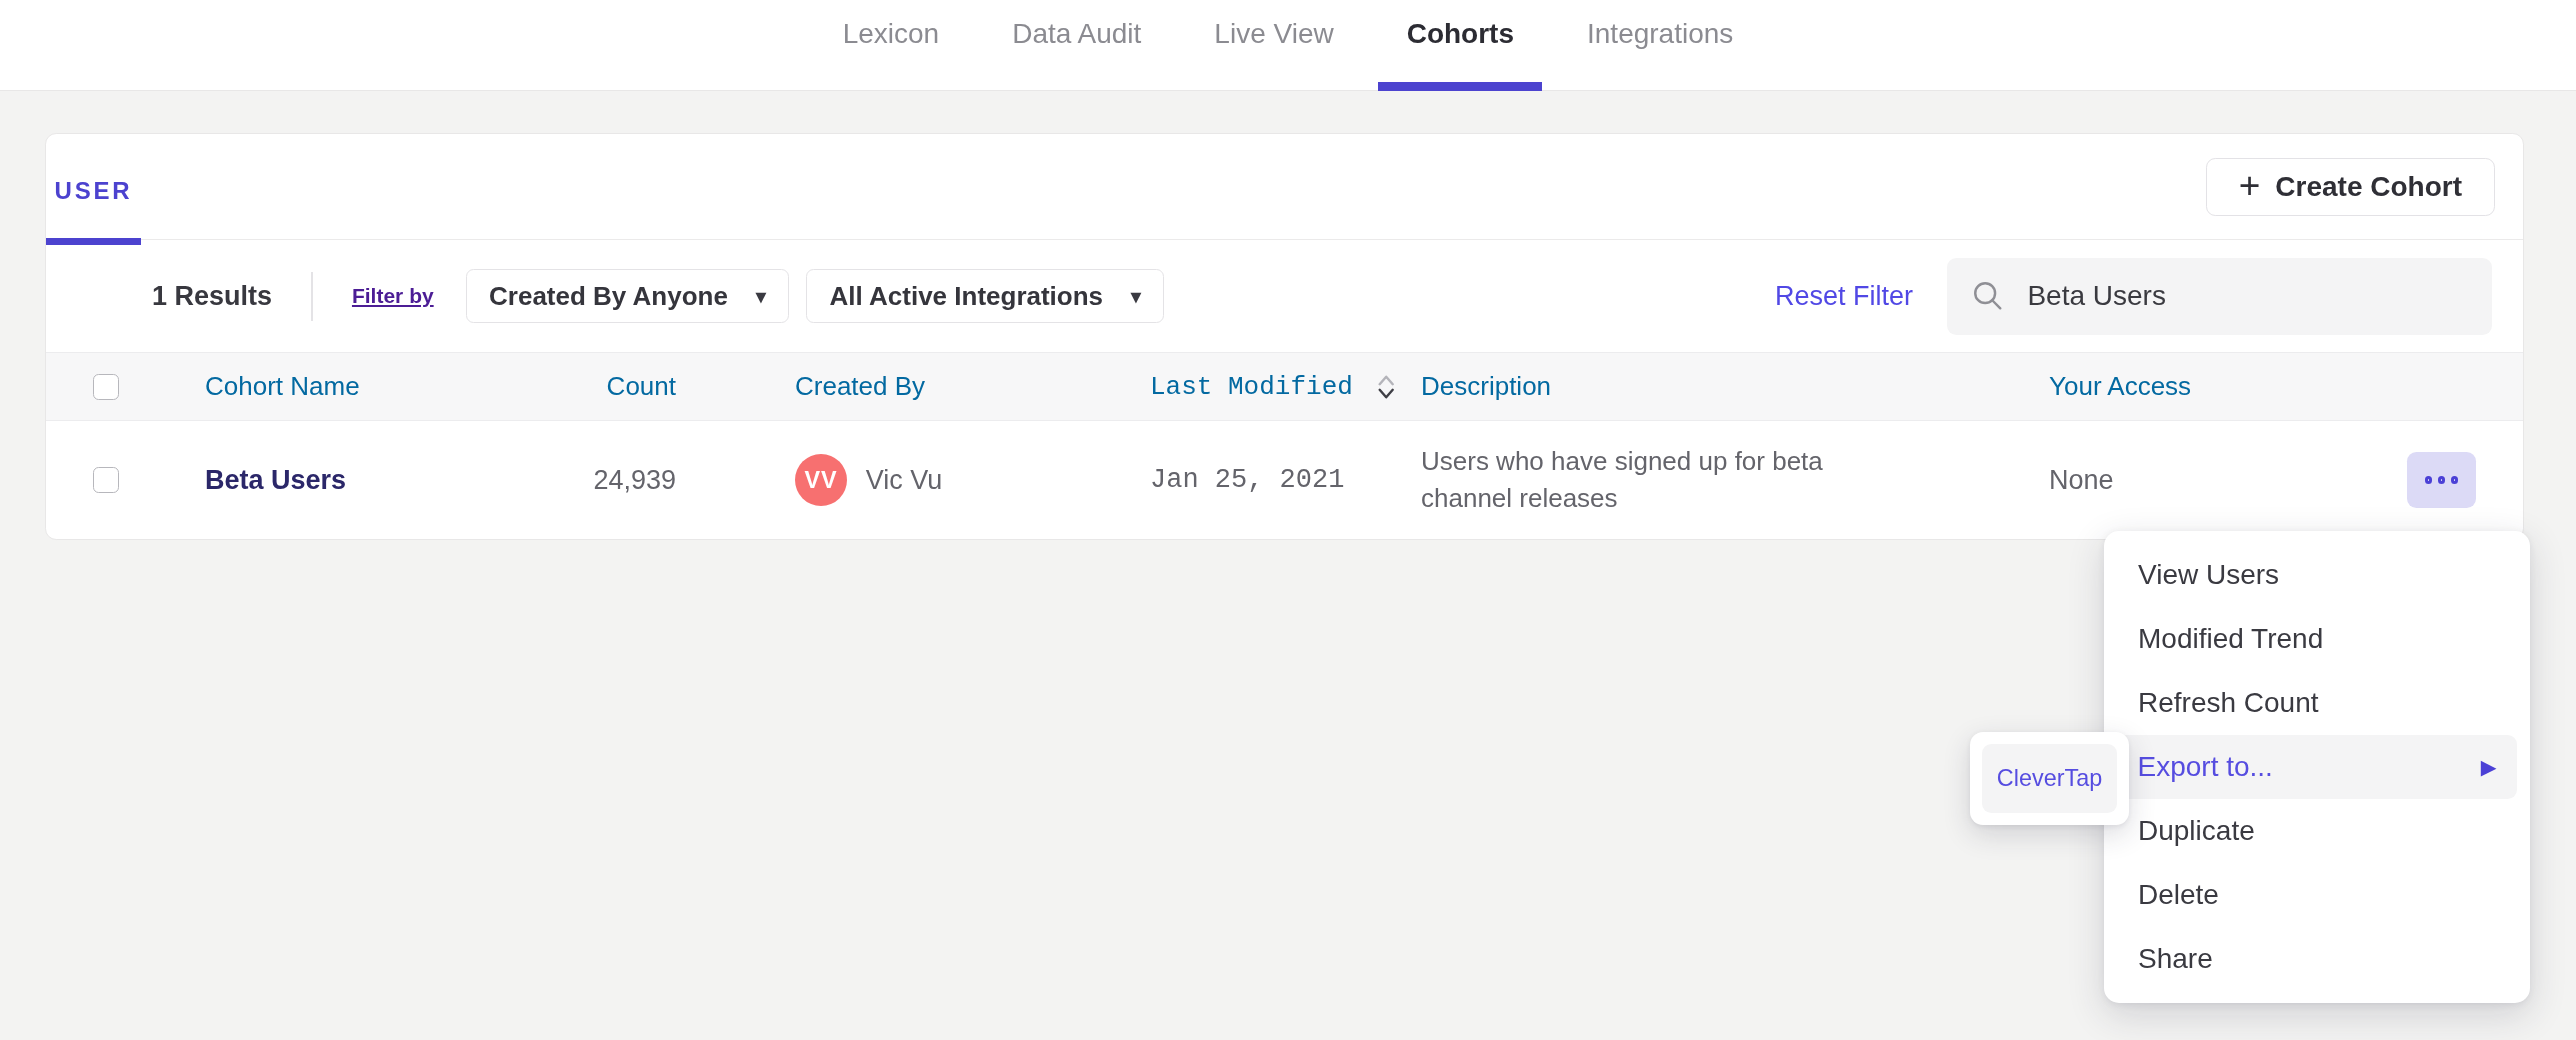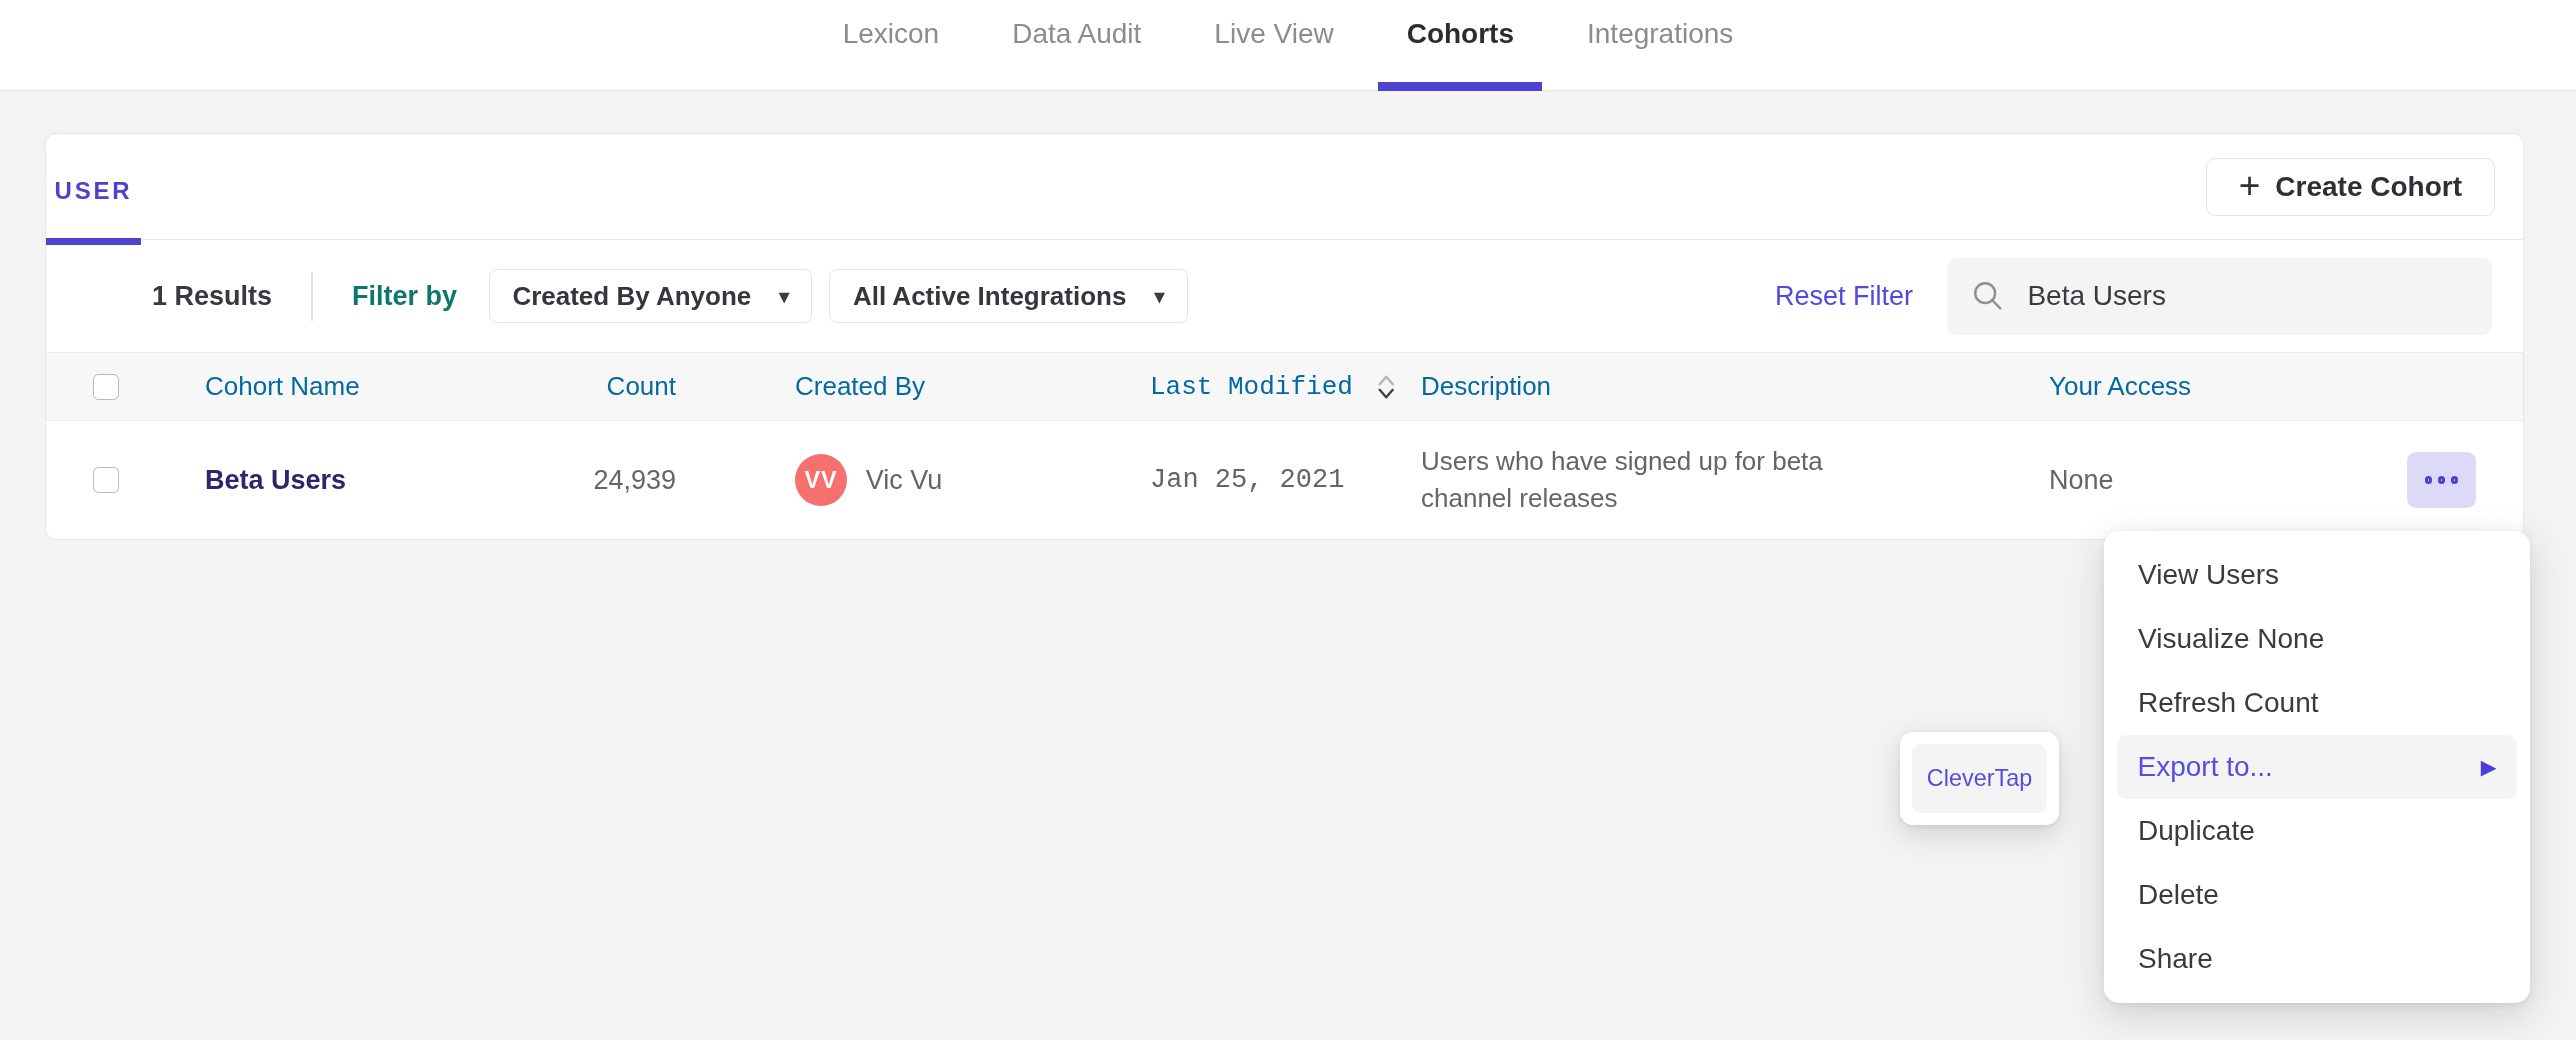--- a/index.html
+++ b/index.html
@@ -77,21 +77,21 @@
   .create-btn .plus { font-size: 37px; font-weight: 400; line-height: 1; margin-top: -3.7px; }
 
   
   .filter-row {
     height: 112px;
     display: flex; align-items: center;
     padding-left: 106px; padding-right: 31px;
   }
   .results { font-size: 27px; font-weight: 700; color: #38383f; }
   .vdiv { width: 1.9px; height: 49px; background: #e4e3e6; margin: 0 39px; }
-  .filterby { font-size: 27px; font-weight: 700; color: #0f766e; margin-right: 32px; }
+  .filterby { font-size: 21px; font-weight: 700; color: #4c1d95; margin-right: 32px; text-decoration: underline; }
   .dropdown {
     height: 54px; padding: 0 22.4px;
     background: #fff; border: 1.9px solid #e4e3e6; border-radius: 7.5px;
     display: flex; align-items: center; gap: 28px;
     font-family: "Liberation Sans", sans-serif;
     font-size: 26px; font-weight: 700; color: #35353c;
     cursor: pointer; white-space: nowrap;
   }
   .dropdown + .dropdown { margin-left: 17px; }
   .caret { font-size: 19.6px; color: #3a3a41; }
@@ -167,21 +167,21 @@
   .menu-item.highlight {
     margin: 0 13px; padding: 0 20.5px;
     background: #f4f4f5; border-radius: 9.3px;
     color: #564de0;
     justify-content: space-between;
   }
   .submenu-arrow { font-size: 20.5px; color: #4b40d6; }
 
   
   .submenu {
-    position: absolute; left: 1900px; top: 732px;
+    position: absolute; left: 1970px; top: 732px;
     width: 159px; height: 93px;
     background: #fff; border-radius: 13px;
     box-shadow: 0 9.3px 28px rgba(35,35,60,0.16), 0 1.9px 5.6px rgba(35,35,60,0.08);
     padding: 12px;
     z-index: 21;
   }
   .submenu-item {
     width: 100%; height: 100%;
     background: #f4f4f5; border-radius: 9.3px;
     display: flex; align-items: center; justify-content: center;
@@ -281,21 +281,21 @@
         <span class="ring"></span>
         <span class="ring"></span>
       </button>
     </div>
   </div>
 
 </section>
 
 <div class="menu">
   <div class="menu-item">View Users</div>
-  <div class="menu-item">Visualize None</div>
+  <div class="menu-item">Modified Trend</div>
   <div class="menu-item">Refresh Count</div>
   <div class="menu-item highlight">
     <span>Export to...</span>
     <span class="submenu-arrow">▶</span>
   </div>
   <div class="menu-item">Duplicate</div>
   <div class="menu-item">Delete</div>
   <div class="menu-item">Share</div>
 </div>
 

